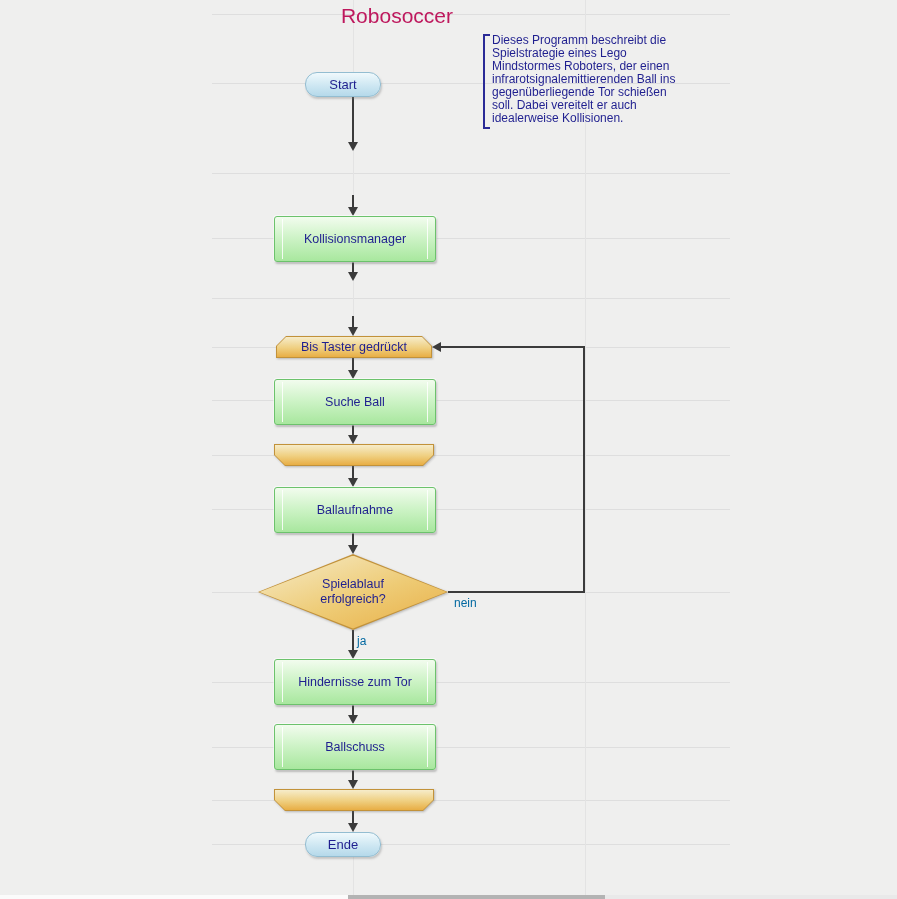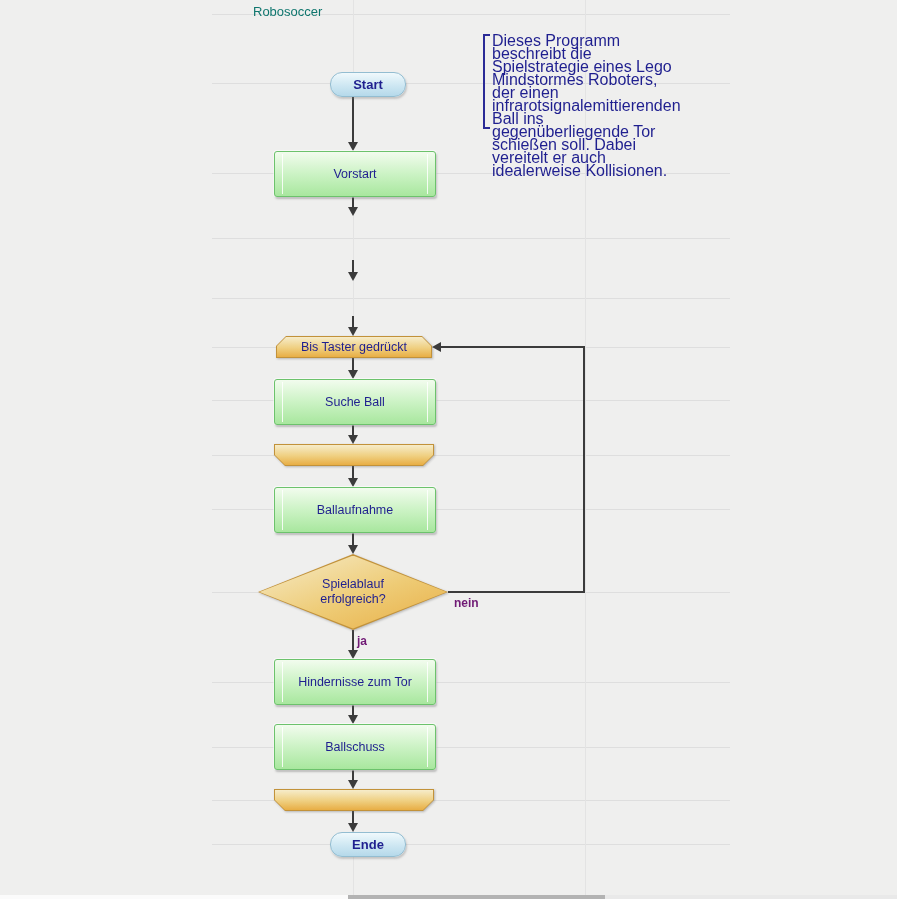--- a/index.html
+++ b/index.html
@@ -4,22 +4,22 @@
 <style>
   html,body{margin:0;padding:0;}
   body{font-family:"Liberation Sans",sans-serif;background:#efefee;}
   .canvas{position:relative;width:897px;height:899px;background:#efefee;overflow:hidden;}
 
   
   .hgrid{position:absolute;left:212px;width:518px;height:1px;background:#dedede;}
   .vgrid{position:absolute;top:0;width:1px;height:896px;background:#e3e3e3;}
 
   
-  .page-title{position:absolute;left:253px;top:4px;width:200px;text-align:left;
-    font-size:13px;color:#0f766e;}
+  .page-title{position:absolute;left:253px;top:4px;width:200px;text-align:right;
+    font-size:21px;color:#be185d;}
 
   
   .vline{position:absolute;width:2px;background:#3b3b3b;}
   .hline{position:absolute;height:2px;background:#3b3b3b;}
   .head-down{position:absolute;width:0;height:0;border-left:5px solid transparent;
     border-right:5px solid transparent;border-top:9px solid #3b3b3b;}
   .head-left{position:absolute;width:0;height:0;border-top:5px solid transparent;
     border-bottom:5px solid transparent;border-right:9px solid #3b3b3b;}
 
   
@@ -51,35 +51,35 @@
 
   
   .diamond-outer{width:100%;height:100%;background:#c2923a;
     clip-path:polygon(50% 0,100% 50%,50% 100%,0 50%);position:relative;}
   .diamond-inner{position:absolute;left:1.5px;top:1.5px;right:1.5px;bottom:1.5px;
     background:linear-gradient(160deg,#f6ecca 0%,#eecb75 55%,#e8ae45 100%);
     clip-path:polygon(50% 0,100% 50%,50% 100%,0 50%);
     display:flex;align-items:center;justify-content:center;}
 
   
-  .stadium{position:absolute;left:330px;width:74px;height:23px;border-radius:12px;
+  .stadium{position:absolute;left:305px;width:74px;height:23px;border-radius:12px;
     border:1px solid #93bdd1;
     background:linear-gradient(180deg,#f0f9fc 0%,#d3eaf4 45%,#b5d9ea 100%);
     box-shadow:1px 2px 2px rgba(120,120,120,.35);
-    display:flex;align-items:center;justify-content:center;font-weight:bold;}
+    display:flex;align-items:center;justify-content:center;}
   .stadium .node-label{font-size:13px;}
 
   
-  .edge-label{position:absolute;font-size:12px;color:#701a75;font-weight:bold;}
+  .edge-label{position:absolute;font-size:12px;color:#0369a1;}
 
   
   .annotation{position:absolute;display:flex;}
   .bracket{width:5px;border-left:2px solid #2a2a96;border-top:2px solid #2a2a96;
     border-bottom:2px solid #2a2a96;flex:none;}
-  .ann-text{color:#1f1f8f;font-size:16px;line-height:13px;padding-left:2px;}
+  .ann-text{color:#1f1f8f;font-size:12px;line-height:13px;padding-left:2px;}
 
   
   .scroll-track{position:absolute;left:0;bottom:0;width:897px;height:4px;background:#fbfbfb;}
   .scroll-track-right{position:absolute;left:605px;bottom:0;width:292px;height:4px;background:#e9e9e9;}
   .scroll-thumb{position:absolute;left:348px;bottom:0;width:257px;height:4px;background:#b3b3b3;}
 </style>
 </head>
 <body>
 
 <div class="canvas">
@@ -130,26 +130,26 @@
   <div class="head-down" style="left:348px;top:715px"></div>
   <div class="vline" style="left:352px;top:768px;height:13px"></div>
   <div class="head-down" style="left:348px;top:780px"></div>
   <div class="vline" style="left:352px;top:811px;height:13px"></div>
   <div class="head-down" style="left:348px;top:823px"></div>
 
   <div class="stadium" style="top:72px">
     <span class="node-label">Start</span>
   </div>
 
-  <div class="proc" style="top:151px">
-    <span class="bar-l"></span>
-    <span class="bar-r"></span>
-    <span class="node-label">Vorstart</span>
-  </div>
-
+
+  <div class="proc" style="top:216px">
+    <span class="bar-l"></span>
+    <span class="bar-r"></span>
+    <span class="node-label">Kollisionsmanager</span>
+  </div>
 
 
   <div class="shape-wrap" style="left:276px;top:336px;width:156px;height:22px">
     <div class="bevel-top-outer" style="clip-path:polygon(10px 0,calc(100% - 10px) 0,100% 10px,100% 100%,0 100%,0 10px)">
       <div class="bevel-top-inner" style="clip-path:polygon(9px 0,calc(100% - 9px) 0,100% 9px,100% 100%,0 100%,0 9px)">
         <span class="node-label">Bis Taster gedrückt</span>
       </div>
     </div>
   </div>
 

